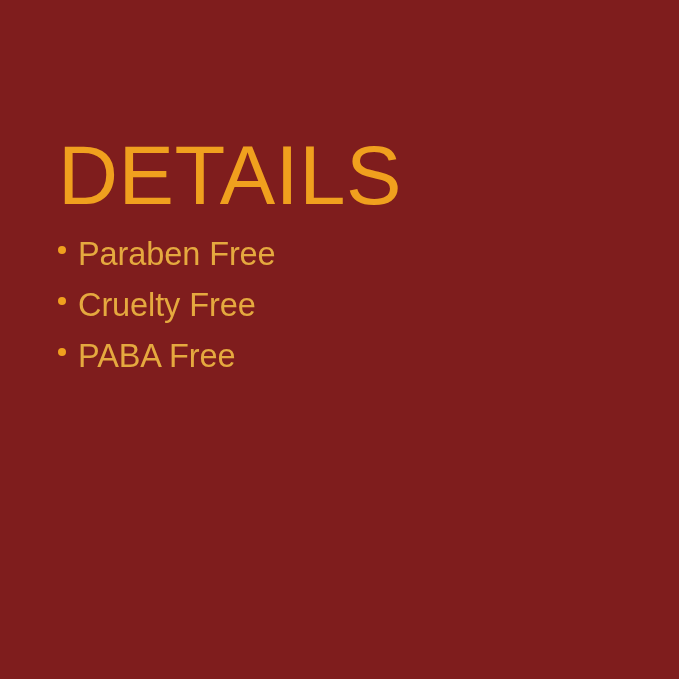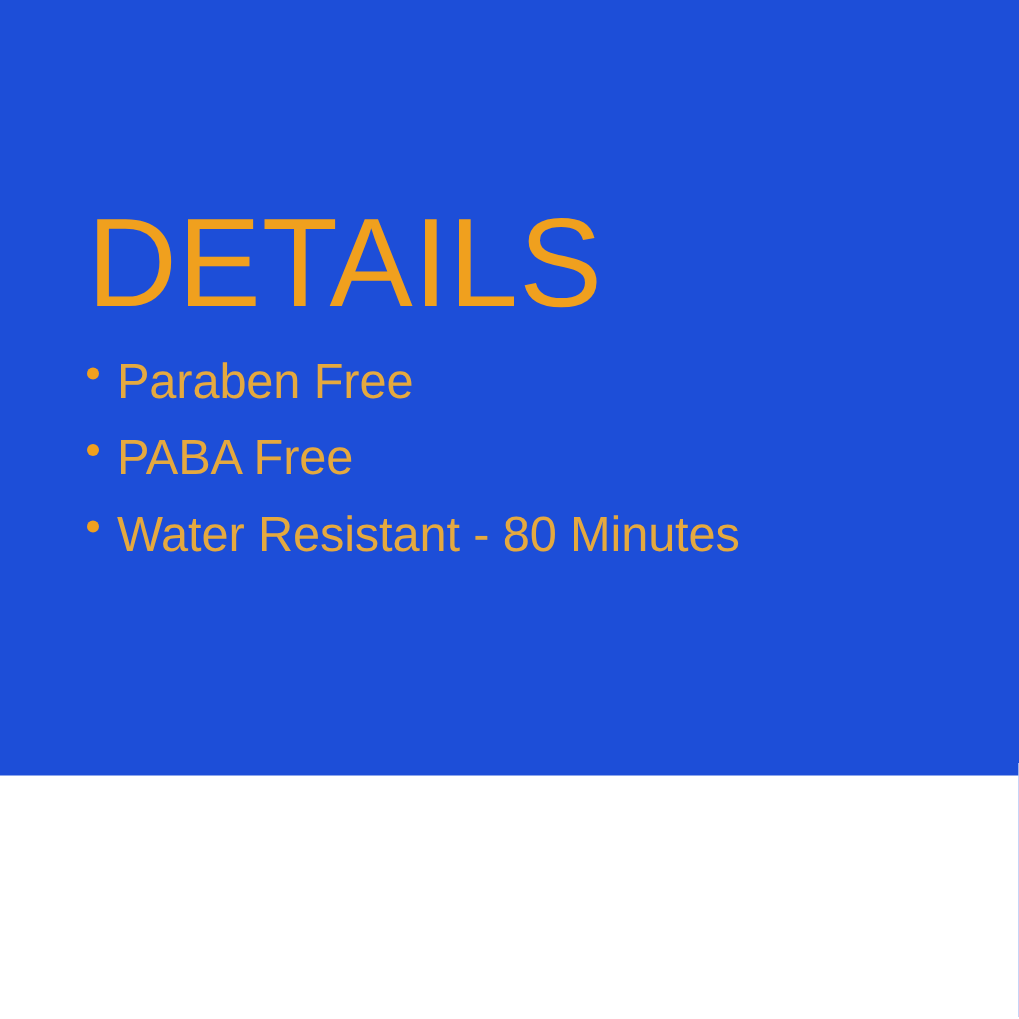--- a/index.html
+++ b/index.html
@@ -11,22 +11,22 @@
     width: 679px;
     height: 679px;
     overflow: hidden;
     font-family: "Liberation Sans", sans-serif;
     -webkit-font-smoothing: antialiased;
   }
 
   #panel {
     position: relative;
     width: 679px;
-    height: 517px;
-    background: #1d4ed8;
+    height: 679px;
+    background: #7f1d1d;
     box-sizing: border-box;
   }
 
   
   #details-heading {
     position: absolute;
     left: 58px;
     top: 133px;
     font-size: 84px;
     line-height: 84px;
@@ -90,28 +90,28 @@
 
   <div id="details-heading">DETAILS</div>
 
   <ul id="details-list">
 
     <li class="detail-item">
       <span class="bullet-icon"><span class="dot"></span></span>
       <span class="detail-label">Paraben Free</span>
     </li>
 
+    <li class="detail-item">
+      <span class="bullet-icon"><span class="dot"></span></span>
+      <span class="detail-label">Cruelty Free</span>
+    </li>
 
 
     <li class="detail-item">
       <span class="bullet-icon"><span class="dot"></span></span>
       <span class="detail-label">PABA Free</span>
     </li>
 
 
-    <li class="detail-item">
-      <span class="bullet-icon"><span class="dot"></span></span>
-      <span class="detail-label">Water Resistant - 80 Minutes</span>
-    </li>
 
   </ul>
 
 </div>
 
 </body></html>

